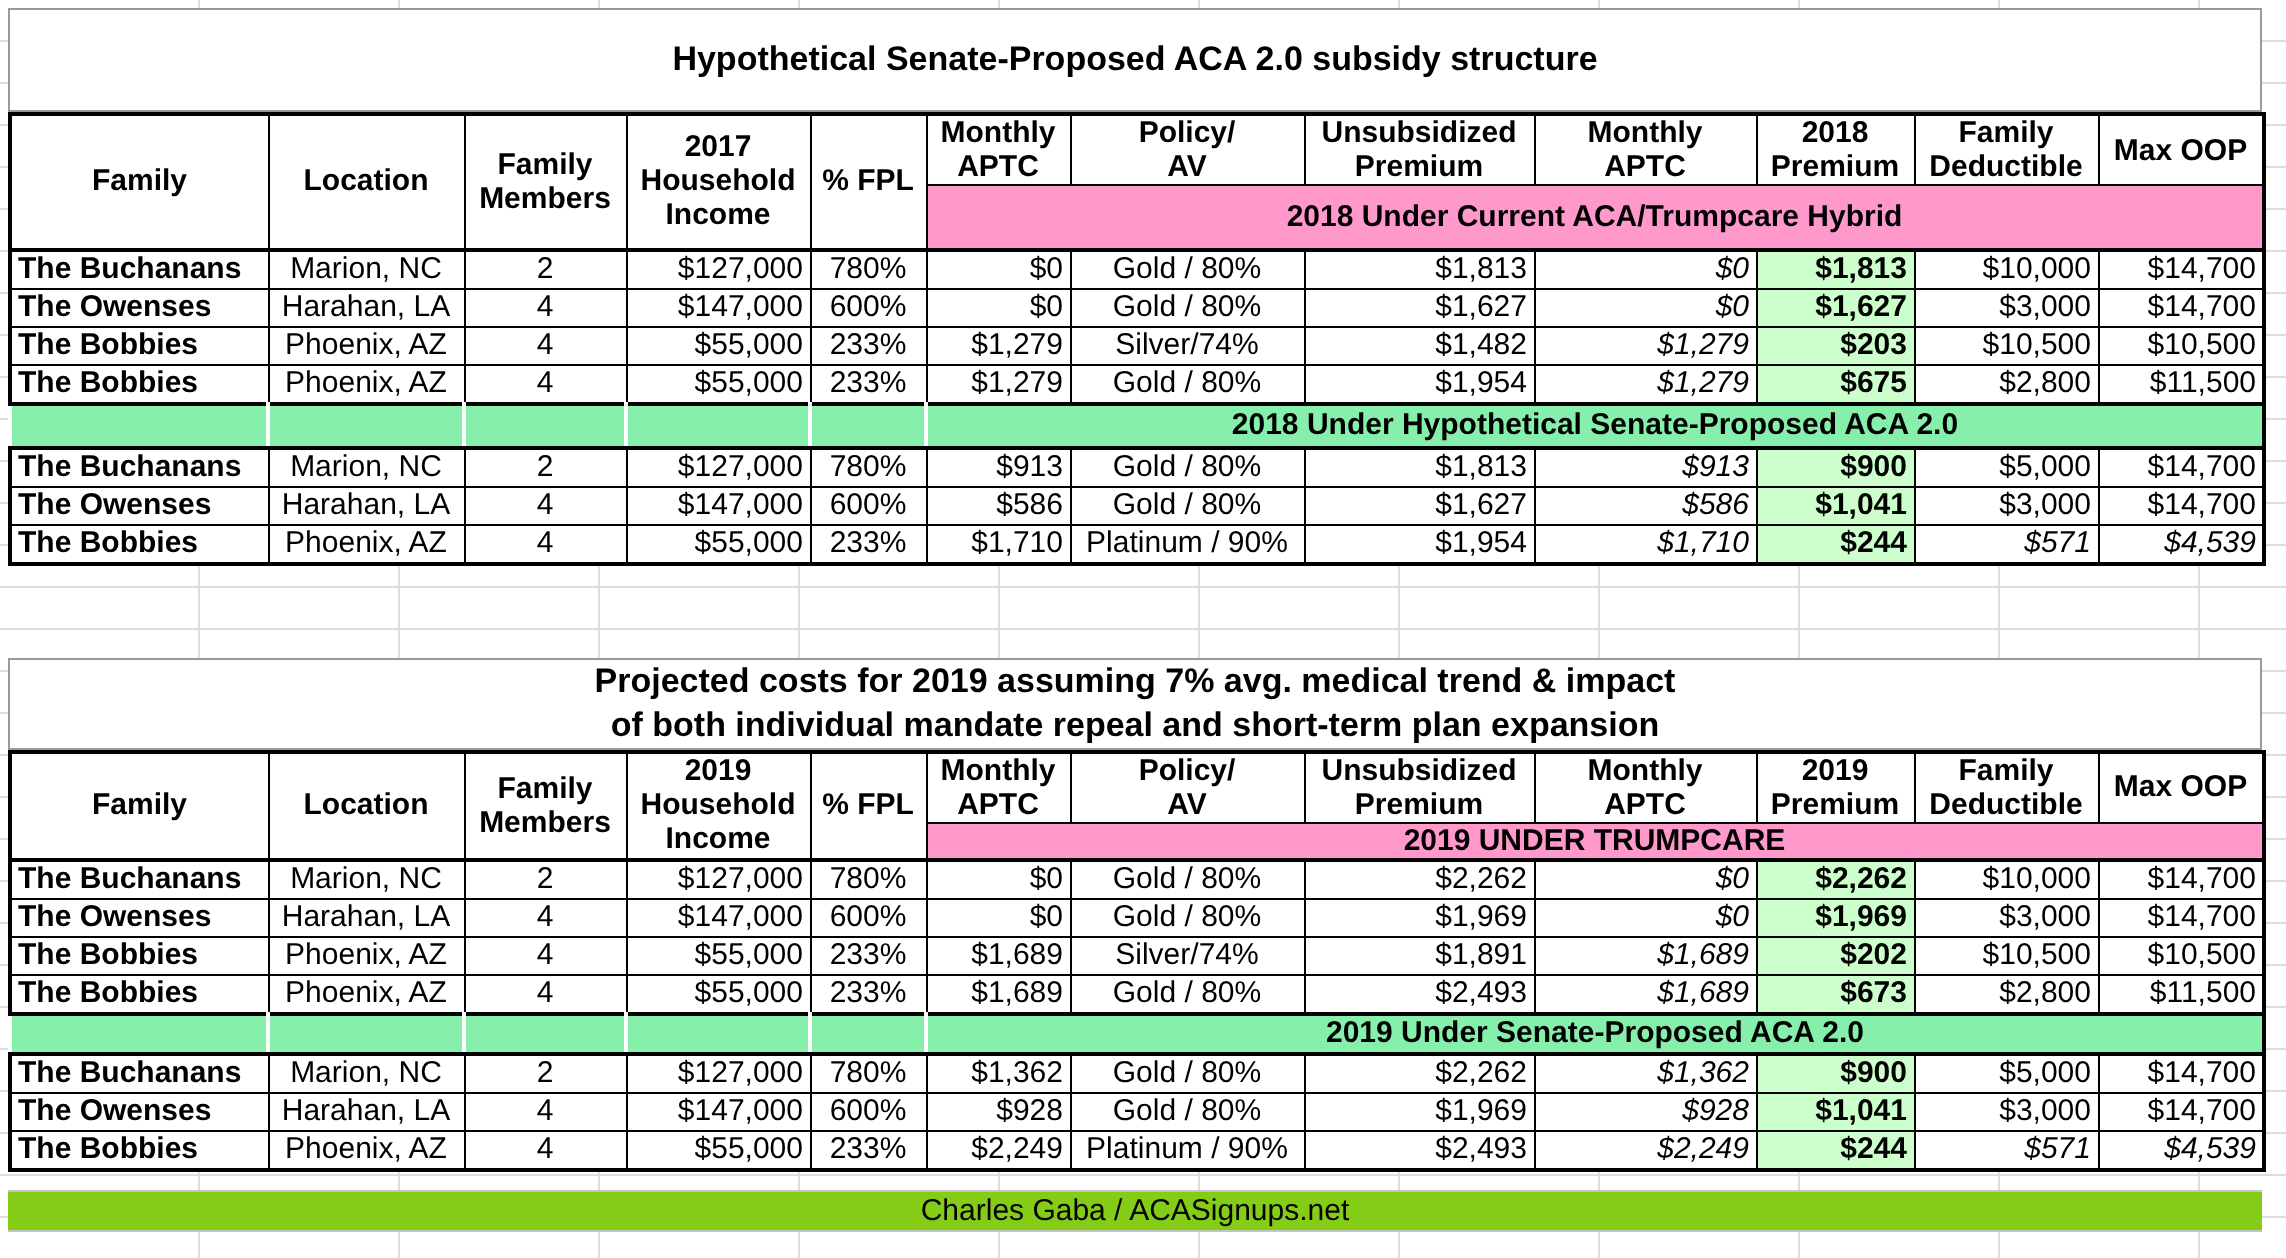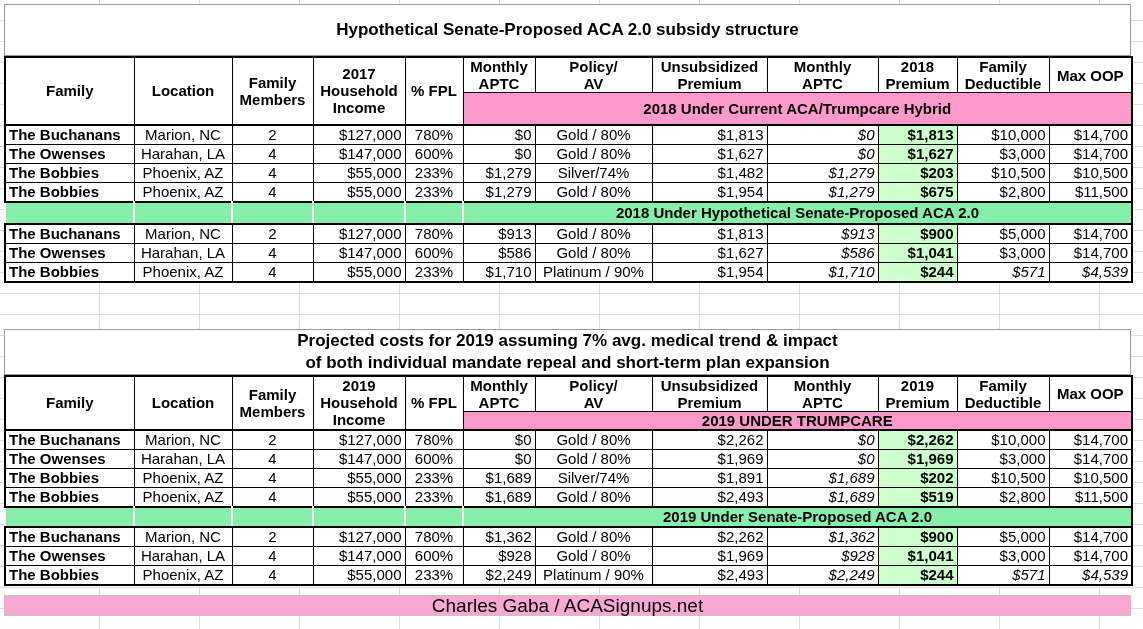--- a/index.html
+++ b/index.html
@@ -63,23 +63,23 @@
   .acatable tbody.sep td.labeled{
     font-weight:bold;text-align:center;border-left-width:2px;
   }
   .sep-tall td{height:22px;}
   .sep-short td{height:16px;margin-left:36px;}
 
   .gap1{height:46px;}
   .gap2{height:9px;}
 
   .footer-bar{
-    box-sizing:border-box;width:1127px;height:21px;background:#f9a8d4;
+    box-sizing:border-box;width:1127px;height:21px;background:#84cc16;
     border-top:1px solid #c4c4c4;border-bottom:1px solid #c4c4c4;
-    text-align:center;font-size:19px;line-height:19px;
+    text-align:center;font-size:15px;line-height:19px;
   }
 </style>
 </head>
 <body>
 
 <div class="sheet">
 
   <div class="title-box t1">
     <div>Hypothetical Senate-Proposed ACA 2.0 subsidy structure</div>
   </div>
@@ -337,21 +337,21 @@
         <tr>
           <td class="c0 e-l">The Bobbies</td>
           <td class="c1">Phoenix, AZ</td>
           <td class="c2">4</td>
           <td class="c3">$55,000</td>
           <td class="c4">233%</td>
           <td class="c5">$1,689</td>
           <td class="c6">Gold / 80%</td>
           <td class="c7">$2,493</td>
           <td class="c8">$1,689</td>
-          <td class="c9">$519</td>
+          <td class="c9">$673</td>
           <td class="c10">$2,800</td>
           <td class="c11 e-r">$11,500</td>
         </tr>
       </tbody>
     <tbody class="sep sep-short">
       <tr>
         <td class="blank"></td>
         <td class="blank"></td>
         <td class="blank"></td>
         <td class="blank"></td>

